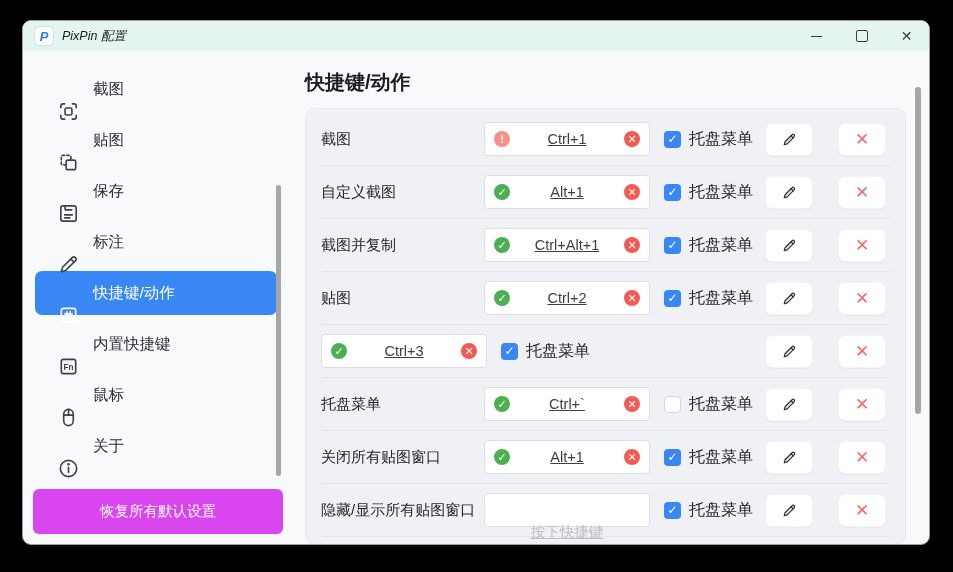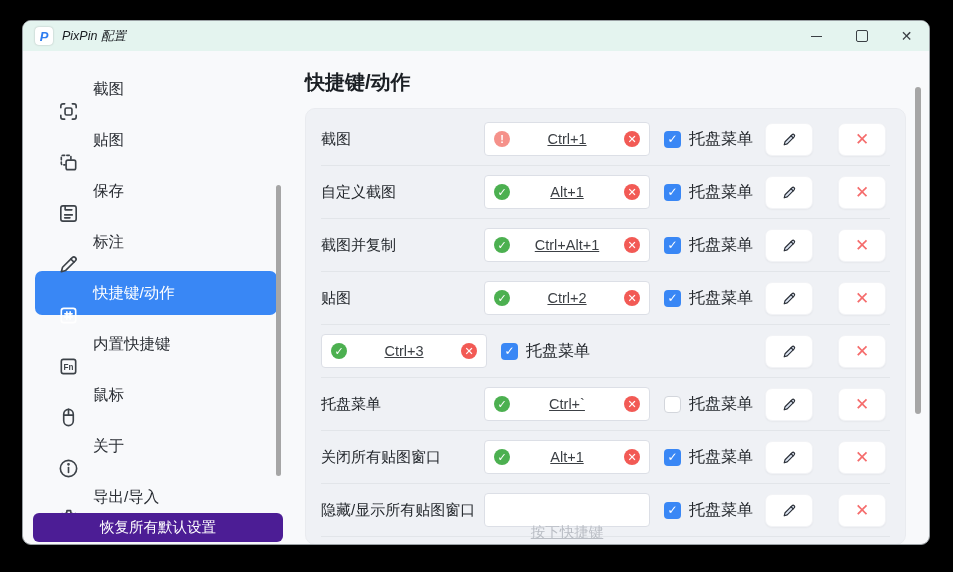--- a/index.html
+++ b/index.html
@@ -40,22 +40,22 @@
   .nav-item{
     height:44px;margin:0 14px 7px 12px;border-radius:7px;
     display:flex;align-items:center;padding-left:22px;gap:13px;
     font-size:15.5px;color:#2a2e34;
   }
   .nav-item .ic{width:23px;height:23px;flex:none;display:flex;align-items:center;justify-content:flex-end;color:#3c4248;margin-top:44px;}
   .nav-item.selected{background:#3987f5;color:#fff;}
   .nav-item.selected .ic{color:#fff;}
   .nav-item svg{width:23px;height:23px;display:block;}
   .restore-btn{
-    position:absolute;left:10px;right:8px;bottom:3px;height:29px;
-    background:#4c1d95;border:none;border-radius:6px;color:#fff;
+    position:absolute;left:10px;right:8px;bottom:11px;height:45px;
+    background:#d946ef;border:none;border-radius:6px;color:#fff;
     font-size:14.5px;font-family:inherit;display:flex;align-items:center;justify-content:center;
   }
   .side-scrollbar{
     position:absolute;right:10px;top:134px;width:5px;height:291px;
     background:#a6a6a6;border-radius:3px;
   }
   
   .content{flex:1;position:relative;min-width:0;}
   .page-title{font-size:20px;font-weight:bold;color:#1b1f24;margin:18px 0 0 14px;line-height:26px;}
   .panel{

